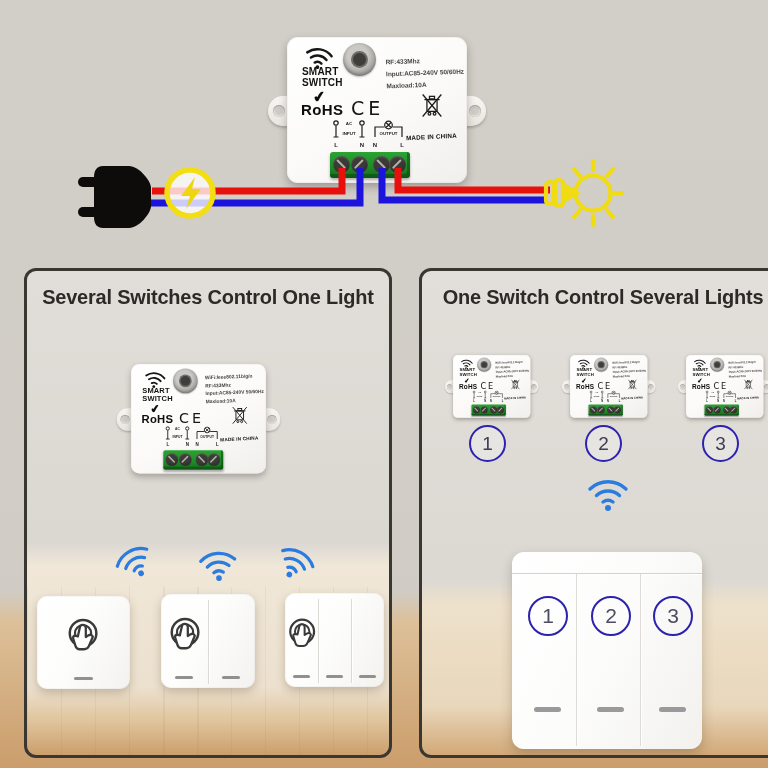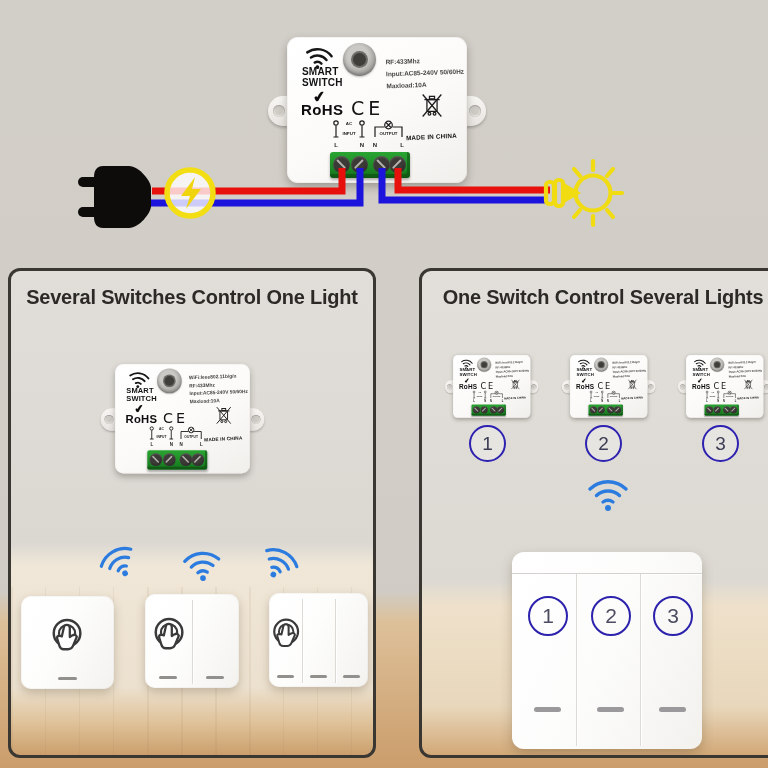--- a/index.html
+++ b/index.html
@@ -44,21 +44,21 @@
   .screw{position:absolute;top:4px;width:17px;height:17px;border-radius:50%;
     background:radial-gradient(circle at 40% 35%,#3c3a37 0 45%,#232120 100%);
     box-shadow:inset 0 1px 2px rgba(255,255,255,.2);}
   .screw::after{content:"";position:absolute;left:2px;top:7px;width:12px;height:2.4px;background:#b5b2ad;
     border-radius:2px;transform:rotate(45deg);}
   .screw:nth-child(even)::after{transform:rotate(-45deg);}
   .s1{left:3px}.s2{left:21px}.s3{left:43px}.s4{left:59px}
   
   .panel{position:absolute;top:268px;width:368px;height:490px;border:3px solid #3a3733;border-radius:12px;
     overflow:hidden;box-sizing:border-box;}
-  #panel-left{left:8px;
+  #panel-left{left:24px;
     background:linear-gradient(180deg,#e1ded9 0%,#dbd8d2 56%,#f0e7d8 61%,#ece1cf 86%,#e0c49c 93%,#cb9f6c 100%);}
   #panel-left::after{content:"";position:absolute;left:0;right:0;top:316px;bottom:0;pointer-events:none;
     background:repeating-linear-gradient(90deg,rgba(150,118,80,.10) 0 1.5px,rgba(255,255,255,0) 1.5px 34px);}
   #panel-right{left:392px;
     background:linear-gradient(180deg,#e2dfda 0%,#dcd9d3 64%,#eee1cb 69%,#e8d7bb 90%,#d2a877 100%);margin-left:27px;}
   .panel-title{position:absolute;top:14px;left:0;width:100%;text-align:center;font-size:21px;font-weight:800;
     color:#2b2a27;transform:scaleX(.95);letter-spacing:-.2px;}
   
   .wswitch{position:absolute;border-radius:10px;z-index:2;
     background:linear-gradient(118deg,#ffffff 0%,#fdfdfc 45%,#f3f2ef 100%);

